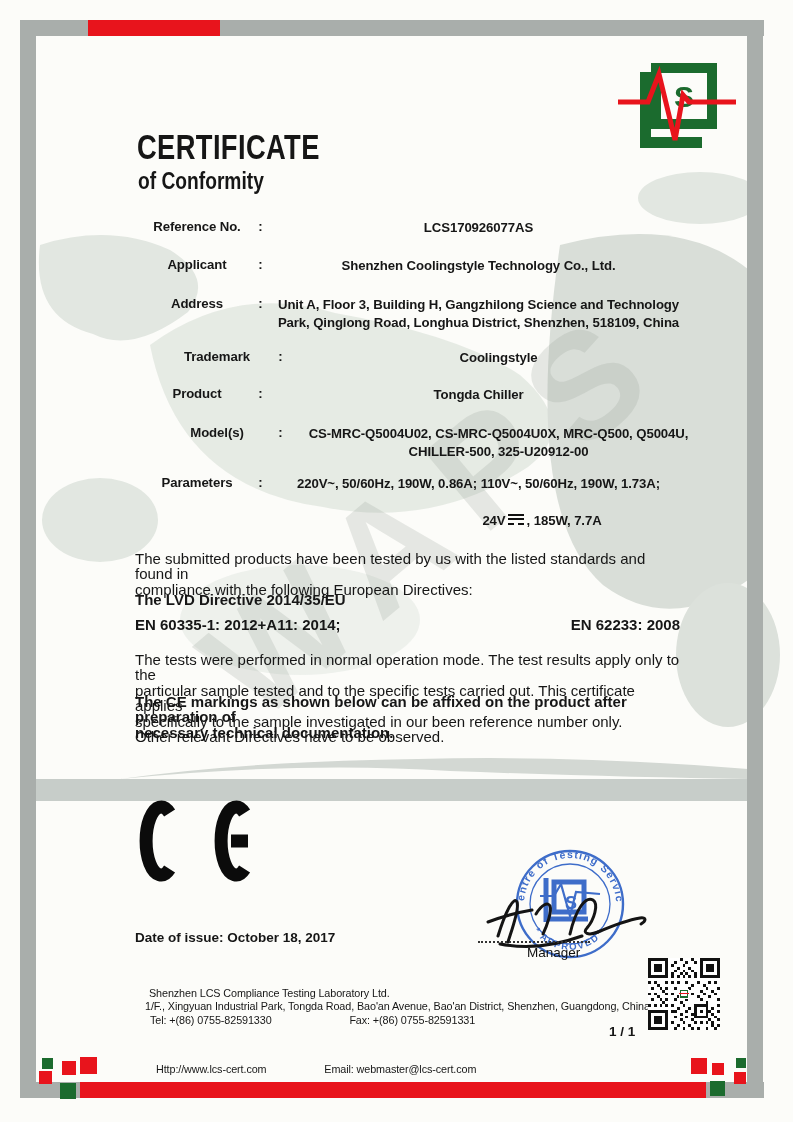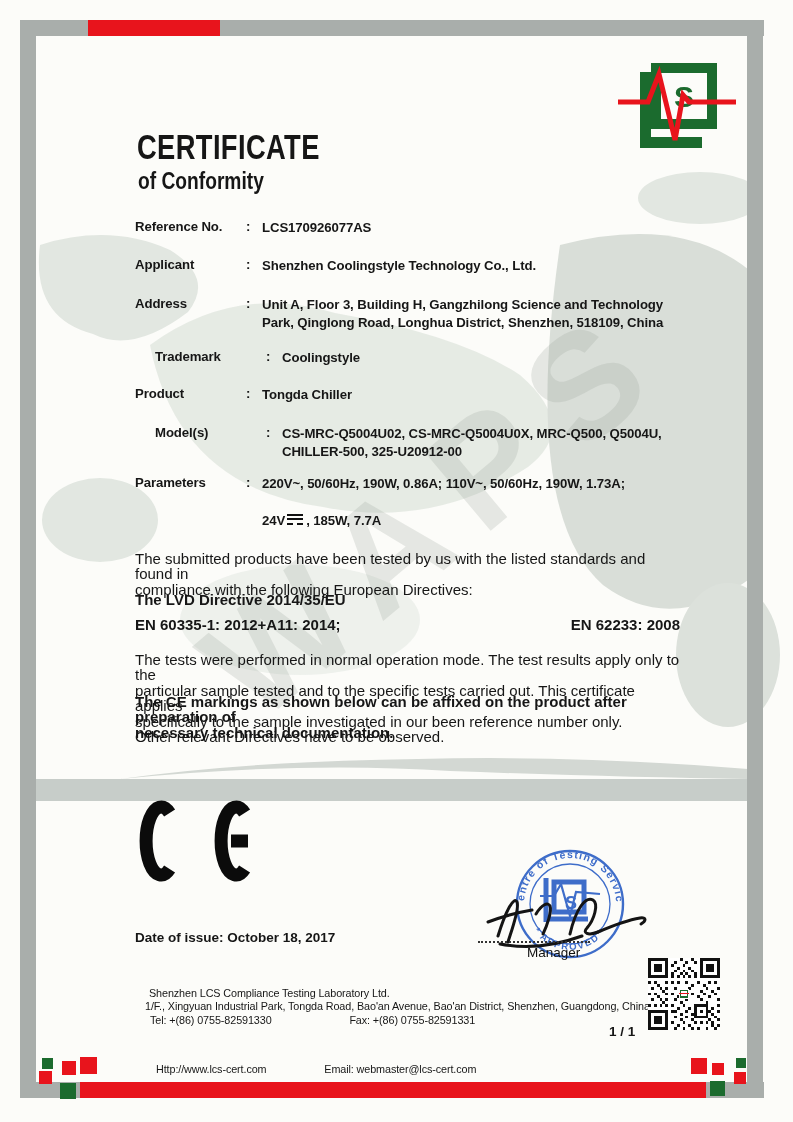--- a/index.html
+++ b/index.html
@@ -14,21 +14,21 @@
   .frame{position:absolute;background:#a9aeab;z-index:2;}
   .frame-red{position:absolute;background:#e8141c;z-index:2;}
   .sq{position:absolute;z-index:3;}
   
   .title{position:absolute;left:137px;top:127px;font-size:35px;font-weight:700;letter-spacing:.5px;
          transform:scaleX(.78);transform-origin:0 0;white-space:nowrap;z-index:3;}
   .subtitle{position:absolute;left:138px;top:167px;font-size:24px;font-weight:700;
          transform:scaleX(.8);transform-origin:0 0;white-space:nowrap;z-index:3;}
   
   .row{position:absolute;left:135px;width:560px;font-size:13.2px;font-weight:700;
-       letter-spacing:-.1px;z-index:3;}
+       letter-spacing:-.1px;z-index:3;text-align:center;}
   .row .lab{display:inline-block;width:111px;vertical-align:top;}
   .row .col{display:inline-block;width:16px;vertical-align:top;}
   .row .val{display:inline-block;width:420px;vertical-align:top;line-height:17.5px;}
   .val-line{display:block;}
   
   .para{position:absolute;left:135px;width:545px;font-size:15px;line-height:15.4px;z-index:3;}
   .para .ln{display:block;}
   .dc{display:inline-block;width:16px;height:9px;margin:0 3px 0 2px;
       background:linear-gradient(#111,#111) 0 0/16px 2.4px no-repeat,
                  linear-gradient(#111,#111) 0 3.6px/16px 2.4px no-repeat;

